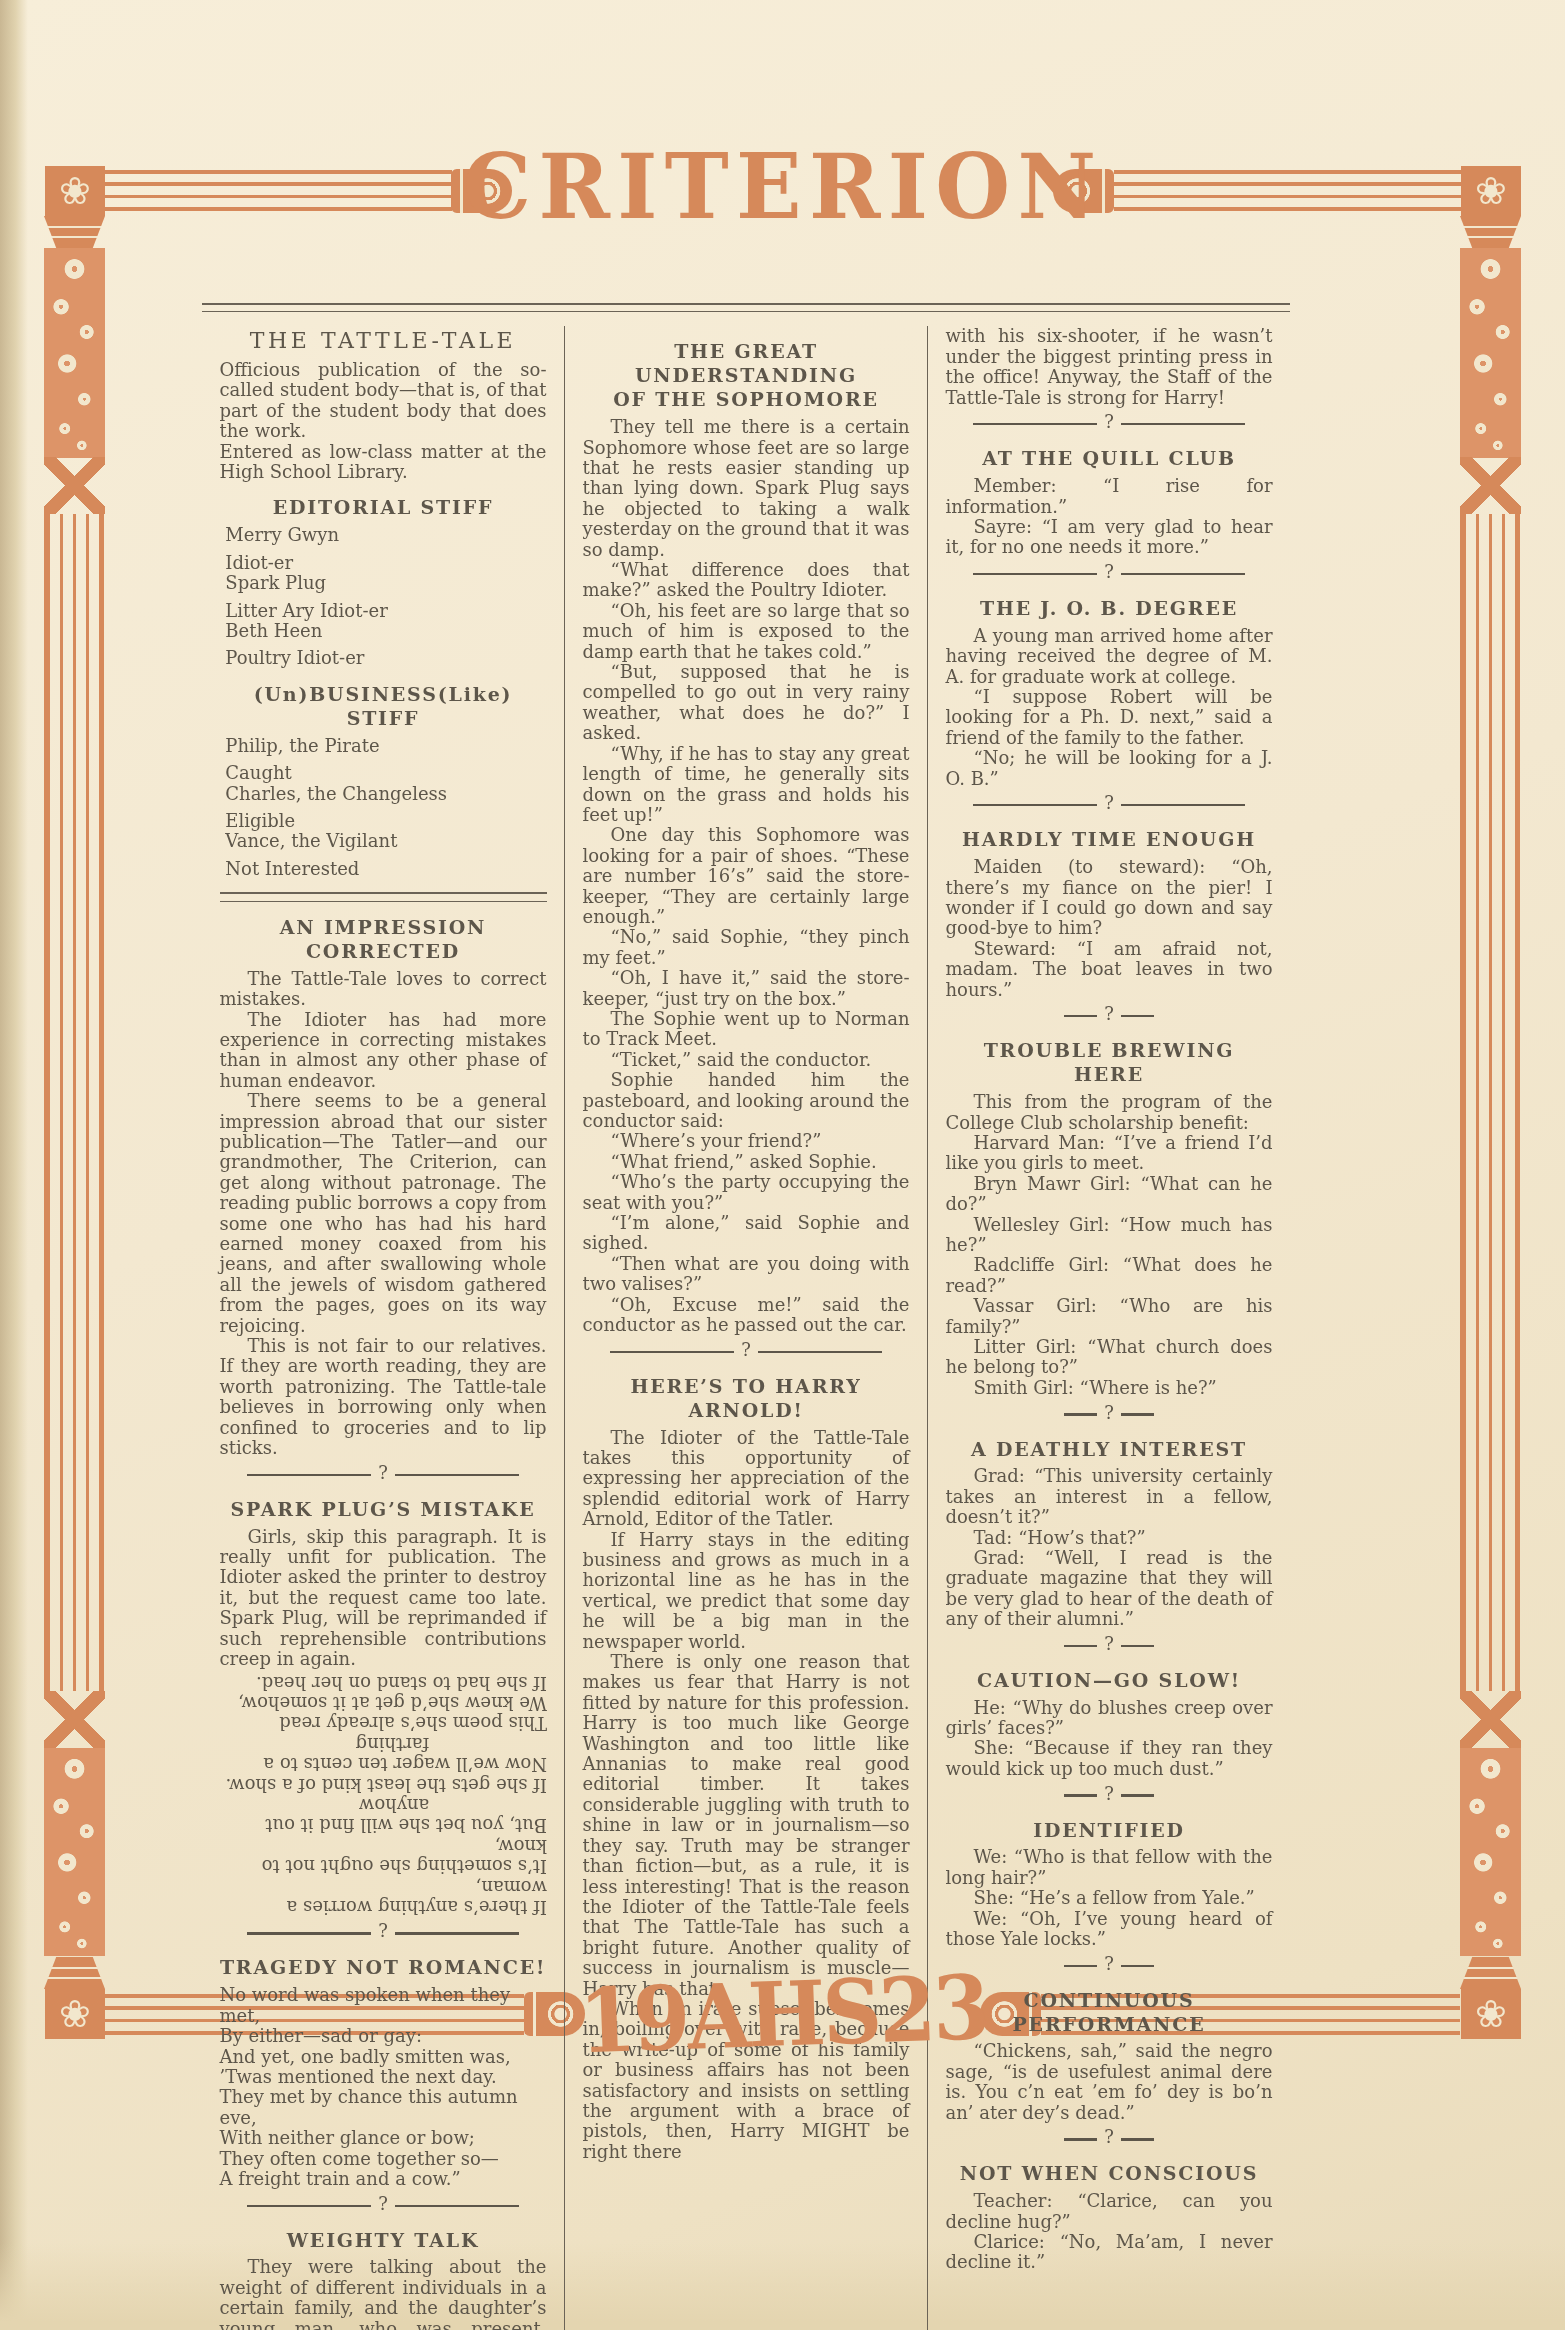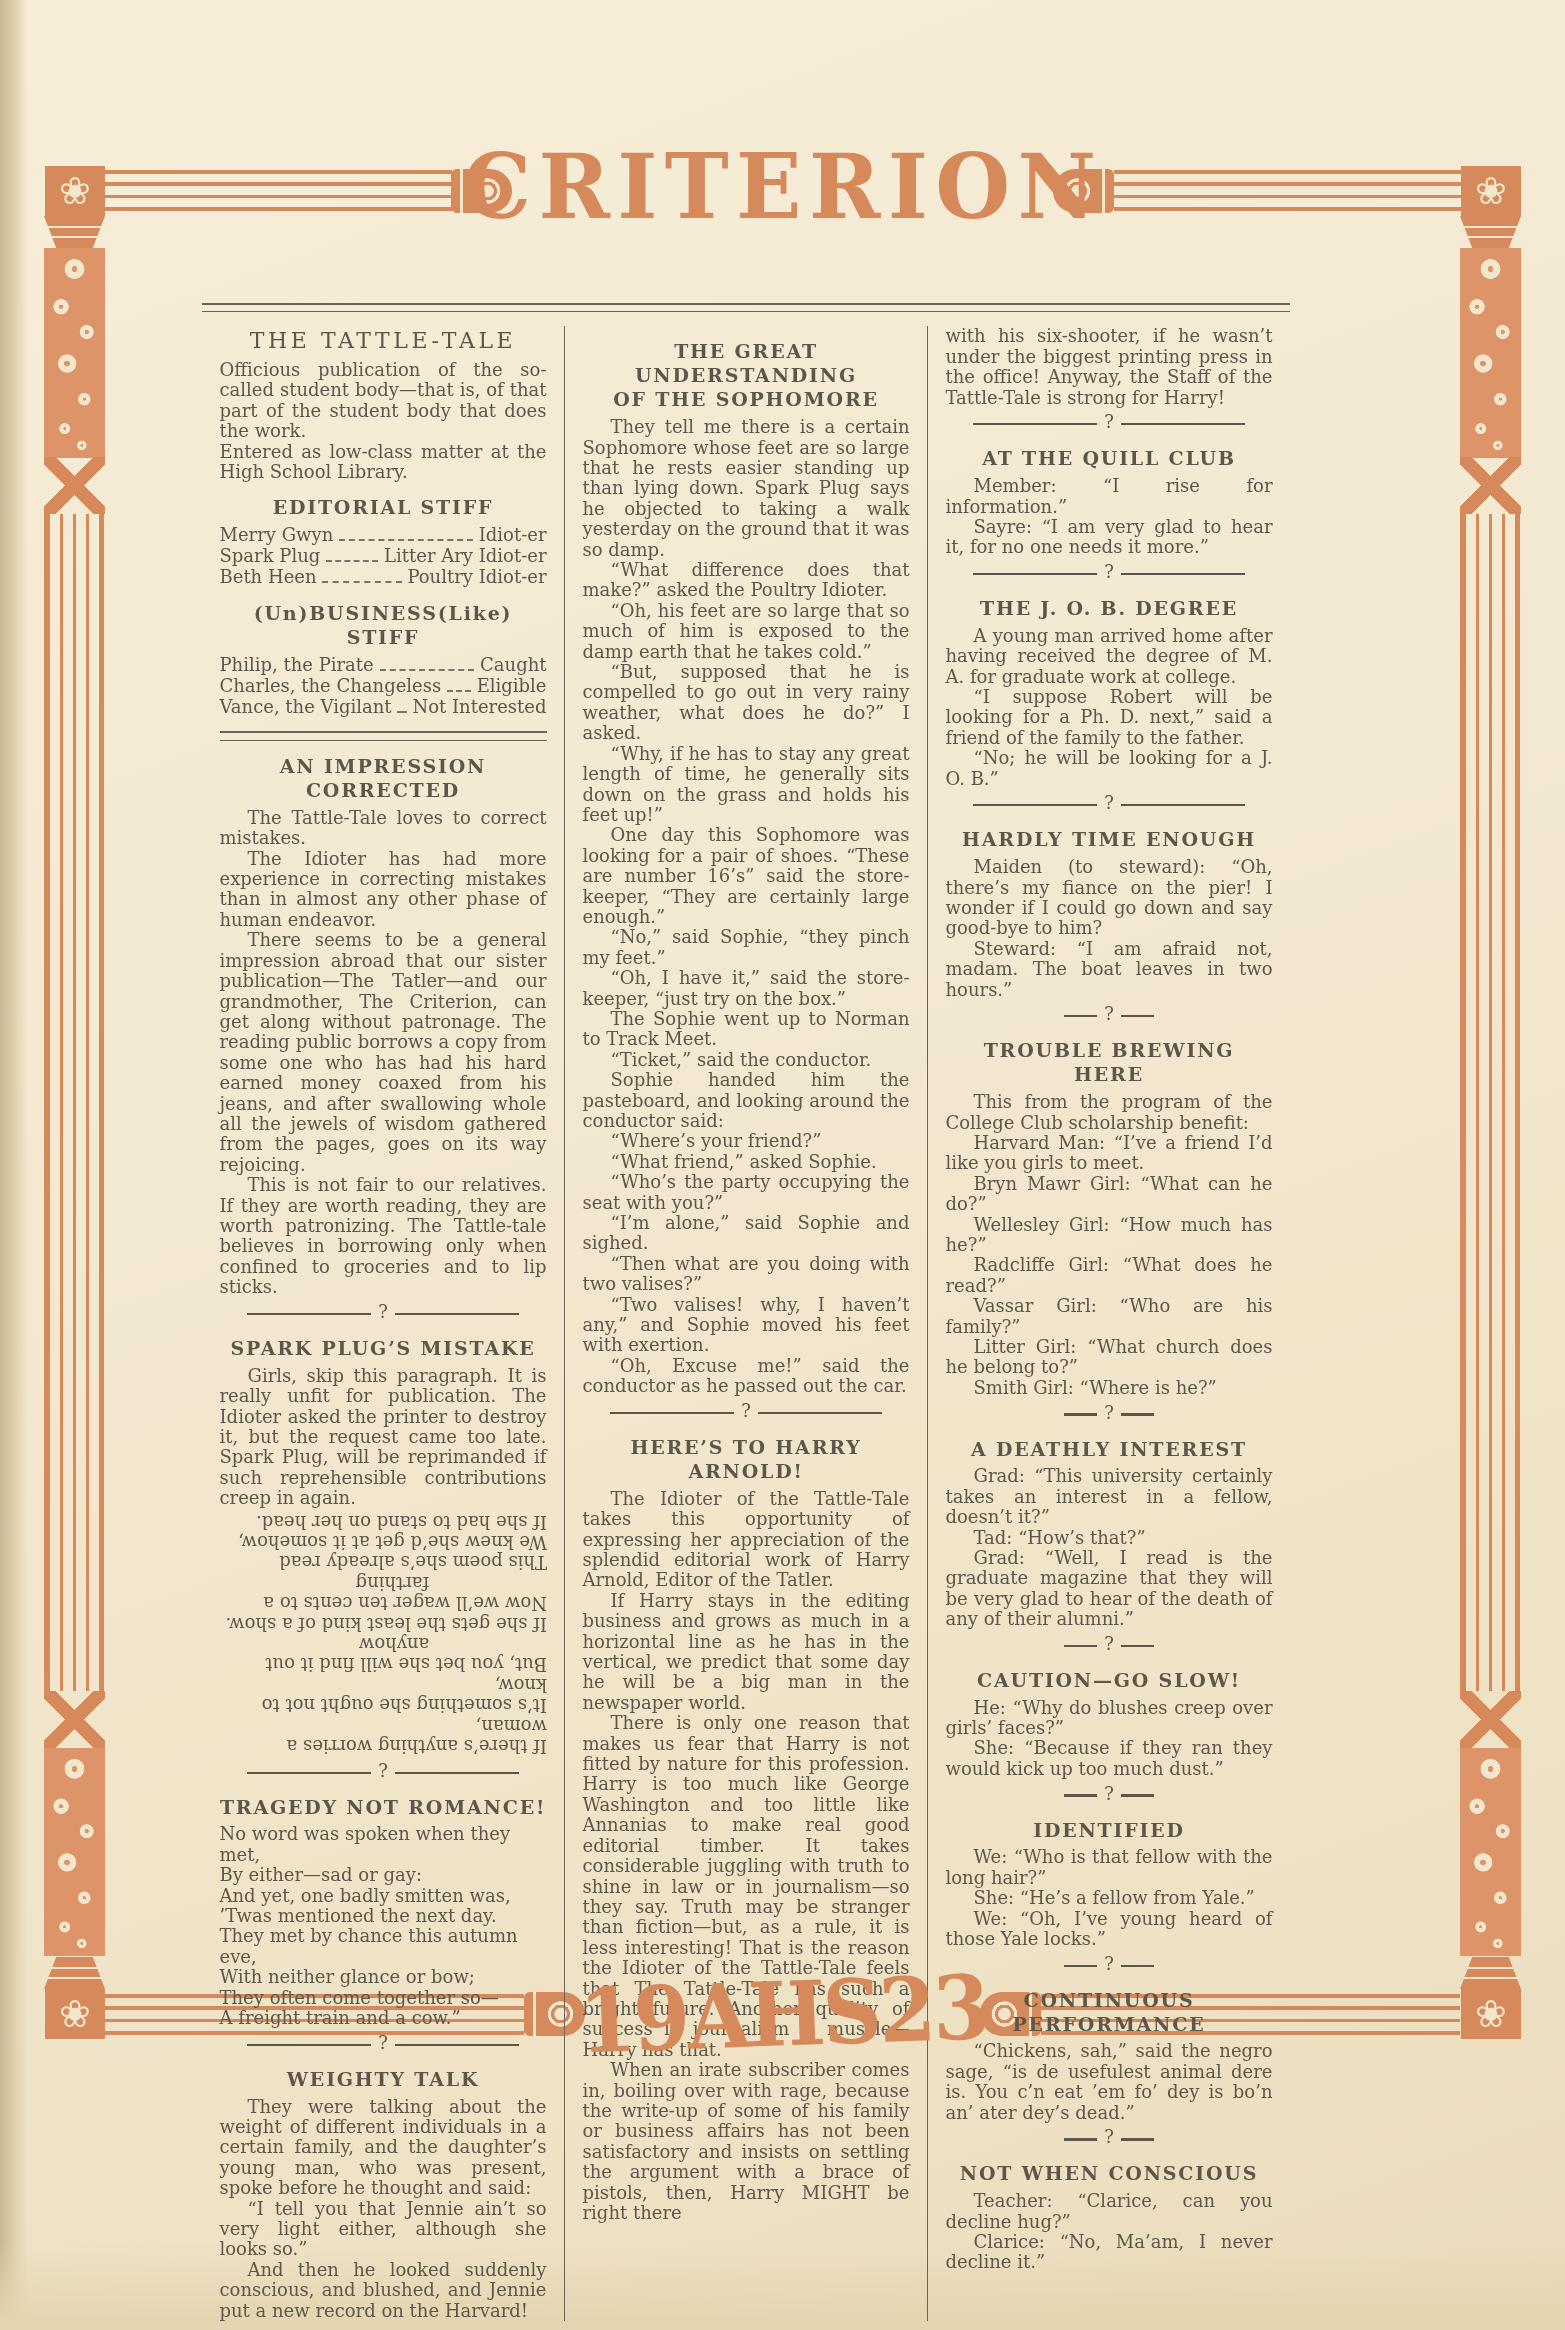--- a/index.html
+++ b/index.html
@@ -78,21 +78,21 @@
   .page-toprule{height:5.8px;border-top:2.2px solid var(--rule);border-bottom:1.5px solid var(--rule);}
   .cols{display:flex;align-items:stretch;margin-top:14.6px;}
   .col{flex:1 1 0;padding:0 17.5px;font-size:18px;line-height:20.4px;text-align:justify;}
   .col + .col{border-left:1.5px solid var(--rule);}
 
   .masthead-title{font-size:22px;letter-spacing:3.6px;text-align:center;margin:4.4px 0 8.7px;white-space:nowrap;}
   .heading{text-align:center;letter-spacing:1.8px;font-size:19px;line-height:24px;margin:13px 0 5.8px;}
   .para{margin:0;}
   .indent{text-indent:28px;}
   .staff{margin:1.5px 0 4.4px;}
-  .staff-row{display:flex;align-items:baseline;white-space:nowrap;}
+  .staff-row{display:flex;align-items:baseline;white-space:nowrap;flex-direction:column;}
   .staff-leader{flex:1;border-bottom:2.2px dashed var(--ink);margin:0 5.8px 5.1px;opacity:.8;}
   .rule-double{height:6.6px;border-top:2.2px solid var(--rule);border-bottom:1.5px solid var(--rule);margin:13px 0 10.2px;}
   .divider{display:flex;align-items:center;justify-content:center;gap:7.3px;margin:7.3px 0;}
   .divider .line{height:2.2px;background:var(--ink);width:124px;}
   .divider.short .line{width:33px;}
   .divider .q{font-size:18px;line-height:1;transform:translateY(-2.2px);}
   .poem{text-align:left;}
   .poem-line{white-space:normal;}
   .poem-indent{padding-left:36%;}
   .flipped{transform:rotate(180deg);margin:2.9px 0;}
@@ -259,21 +259,20 @@
           <p class="para indent">“No,” said Sophie, “they pinch my feet.”</p>
           <p class="para indent">“Oh, I have it,” said the store-keeper, “just try on the box.”</p>
           <p class="para indent">The Sophie went up to Norman to Track Meet.</p>
           <p class="para indent">“Ticket,” said the conductor.</p>
           <p class="para indent">Sophie handed him the pasteboard, and looking around the conductor said:</p>
           <p class="para indent">“Where’s your friend?”</p>
           <p class="para indent">“What friend,” asked Sophie.</p>
           <p class="para indent">“Who’s the party occupying the seat with you?”</p>
           <p class="para indent">“I’m alone,” said Sophie and sighed.</p>
           <p class="para indent">“Then what are you doing with two valises?”</p>
-          <p class="para indent">“Two valises! why, I haven’t any,” and Sophie moved his feet with exertion.</p>
           <p class="para indent">“Oh, Excuse me!” said the conductor as he passed out the car.</p>
           <div class="divider">
             <span class="line"></span>
             <span class="q">?</span>
             <span class="line"></span>
           </div>
           <h3 class="heading">
             <div class="heading-line">HERE’S TO HARRY ARNOLD!</div>
           </h3>
           <p class="para indent">The Idioter of the Tattle-Tale takes this opportunity of expressing her appreciation of the splendid editorial work of Harry Arnold, Editor of the Tatler.</p>

